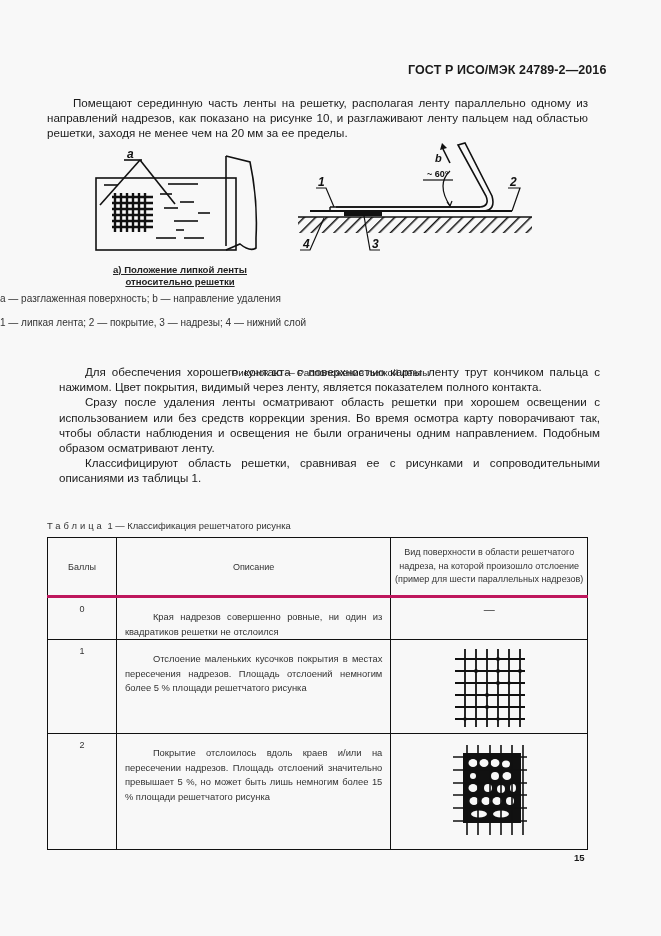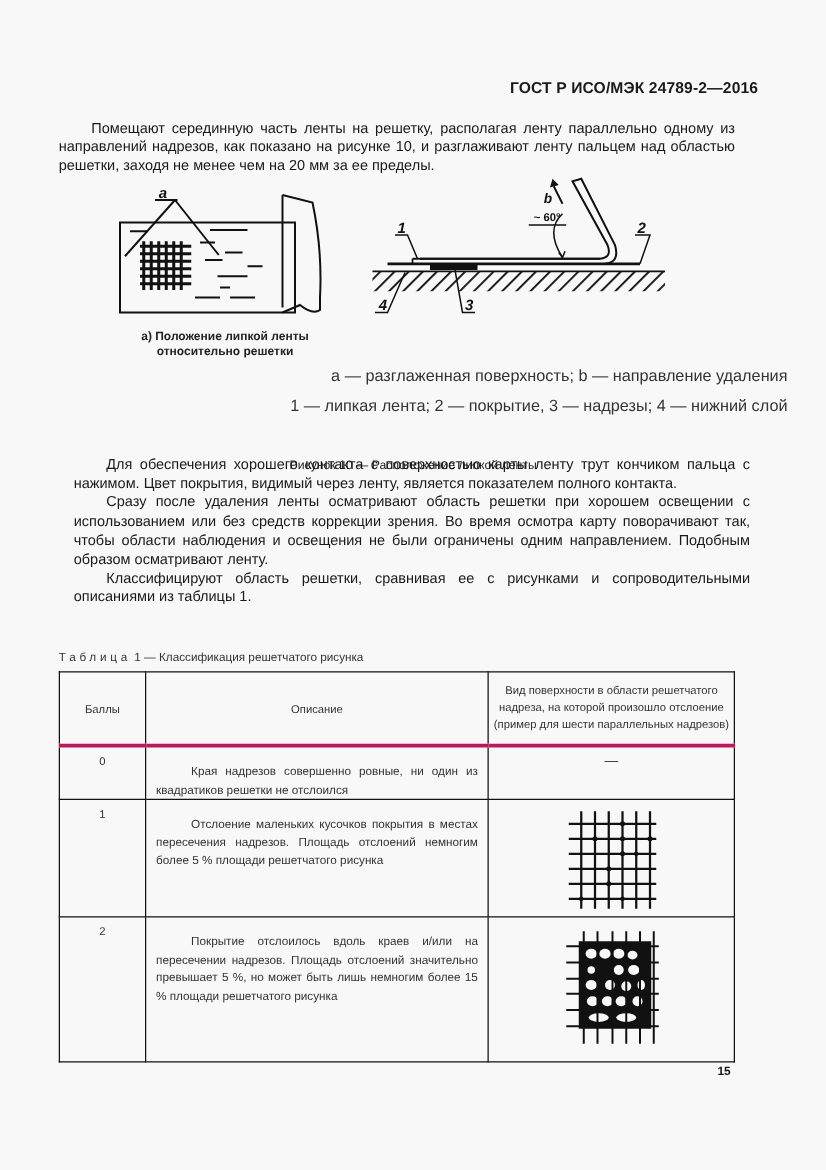--- a/index.html
+++ b/index.html
@@ -4,22 +4,22 @@
 <style>
   html, body { margin: 0; padding: 0; }
   body {
     width: 661px; height: 936px; background: #f8f8f8; position: relative; overflow: hidden;
     font-family: "Liberation Sans", "DejaVu Sans", sans-serif; color: #1a1a1a;
   }
   .abs { position: absolute; }
   .header-code { left: 408px; top: 63px; font-size: 12.5px; font-weight: bold; letter-spacing: 0.1px; }
   .para { left: 47px; width: 541px; font-size: 11.6px; line-height: 15.2px; text-align: justify; }
   .para p { margin: 0; text-indent: 26px; }
-  .fig-a-caption, .fig-b-caption { font-size: 9.6px; font-weight: bold; text-align: center; line-height: 12px; color: #222; }
-  .legend-line { font-size: 13px; text-align: right; width: 630px; left: 0; color: #333; }
+  .fig-a-caption, .fig-b-caption { font-size: 9.6px; font-weight: bold; text-align: center; line-height: 12px; color: #222; text-decoration: underline; }
+  .legend-line { font-size: 10px; text-align: left; width: 630px; left: 0; color: #333; }
   .fig-title { font-size: 9.8px; text-align: center; width: 661px; left: 0; color: #222; }
   .table-caption { left: 47px; top: 520px; font-size: 9.4px; color: #333; }
   .table-caption .spaced { letter-spacing: 3px; }
   table.cls {
     position: absolute; left: 47px; top: 537px; width: 541px; border-collapse: collapse;
     font-size: 9px; color: #333;
   }
   table.cls td, table.cls th { border: 1.2px solid #111; padding: 0; vertical-align: top; font-weight: normal; }
   table.cls th { vertical-align: middle; text-align: center; }
   table.cls tr.head { height: 59px; }

